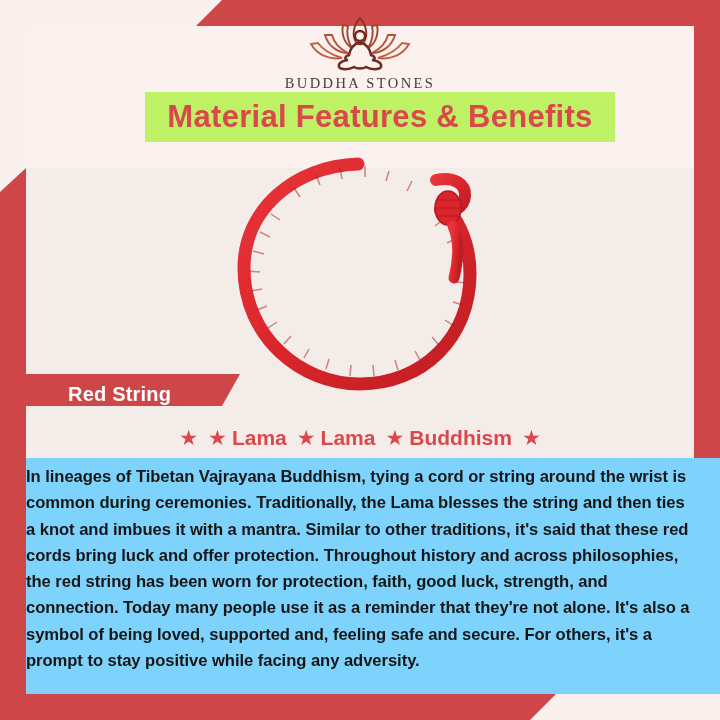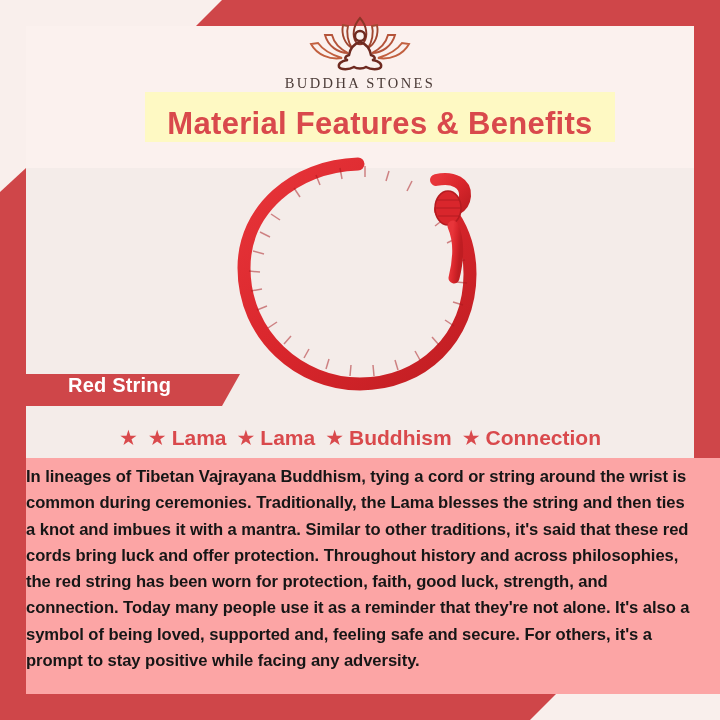--- a/index.html
+++ b/index.html
@@ -58,62 +58,62 @@
   .logo-word {
     margin-top:3px;
     font-family:"Liberation Serif", serif;
     font-size:14.5px; letter-spacing:2.4px;
     color:#4a3a36; font-weight:400;
   }
 
   
   .title-band {
     position:absolute; left:145px; top:92px; width:470px; height:50px;
-    background:#fef9c3;
-    display:flex; align-items:flex-end; justify-content:center;
+    background:#bef264;
+    display:flex; align-items:center; justify-content:center;
   }
   .title-text {
     font-size:31px; font-weight:bold;
     color:#d9494c; letter-spacing:.3px;
     white-space:nowrap;
   }
 
   
   .product {
     position:absolute; left:208px; top:150px; width:310px; height:250px;
   }
   .product svg { width:100%; height:100%; display:block; }
 
   
   .ribbon {
     position:absolute; left:26px; top:374px; width:214px; height:32px;
     background:#cf4649;
     clip-path: polygon(0 0, 100% 0, calc(100% - 18px) 100%, 0 100%);
-    display:flex; align-items:flex-start;
+    display:flex; align-items:flex-end;
   }
   .ribbon-text {
     margin-left:42px;
     color:#ffffff; font-size:20px; font-weight:bold;
     letter-spacing:.2px;
   }
 
   
   .keywords {
     position:absolute; left:26px; right:26px; top:419px; height:36px;
     display:flex; align-items:center; justify-content:center;
     gap:10px;
   }
   .kw { display:flex; align-items:center; gap:5px; }
   .kw-star { color:#d9494c; font-size:21px; line-height:1; }
   .kw-label { color:#d9494c; font-size:21px; font-weight:bold; line-height:1; }
 
   
   .body-block {
     position:absolute; left:26px; top:458px; right:0; bottom:26px;
-    background:#fca5a5;
+    background:#7dd3fc;
     padding:6px 30px 0 0;
   }
   .body-text {
     font-size:16.6px; line-height:26.3px;
     color:#161616; font-weight:bold;
     letter-spacing:-.05px;
     text-align:left;
   }
 </style>
 </head>
@@ -228,21 +228,20 @@
     <span class="kw">
       <span class="kw-star">★</span>
       <span class="kw-label">Lama</span>
     </span>
     <span class="kw">
       <span class="kw-star">★</span>
       <span class="kw-label">Buddhism</span>
     </span>
     <span class="kw">
       <span class="kw-star">★</span>
-      <span class="kw-label">Connection</span>
     </span>
   </div>
 
   <div class="body-block">
     <p class="body-text">In lineages of Tibetan Vajrayana Buddhism, tying a cord or string around the wrist is common during ceremonies. Traditionally, the Lama blesses the string and then ties a knot and imbues it with a mantra. Similar to other traditions, it's said that these red cords bring luck and offer protection. Throughout history and across philosophies, the red string has been worn for protection, faith, good luck, strength, and connection. Today many people use it as a reminder that they're not alone. It's also a symbol of being loved, supported and, feeling safe and secure. For others, it's a prompt to stay positive while facing any adversity.</p>
   </div>
 
 </div>
 
 </body></html>

